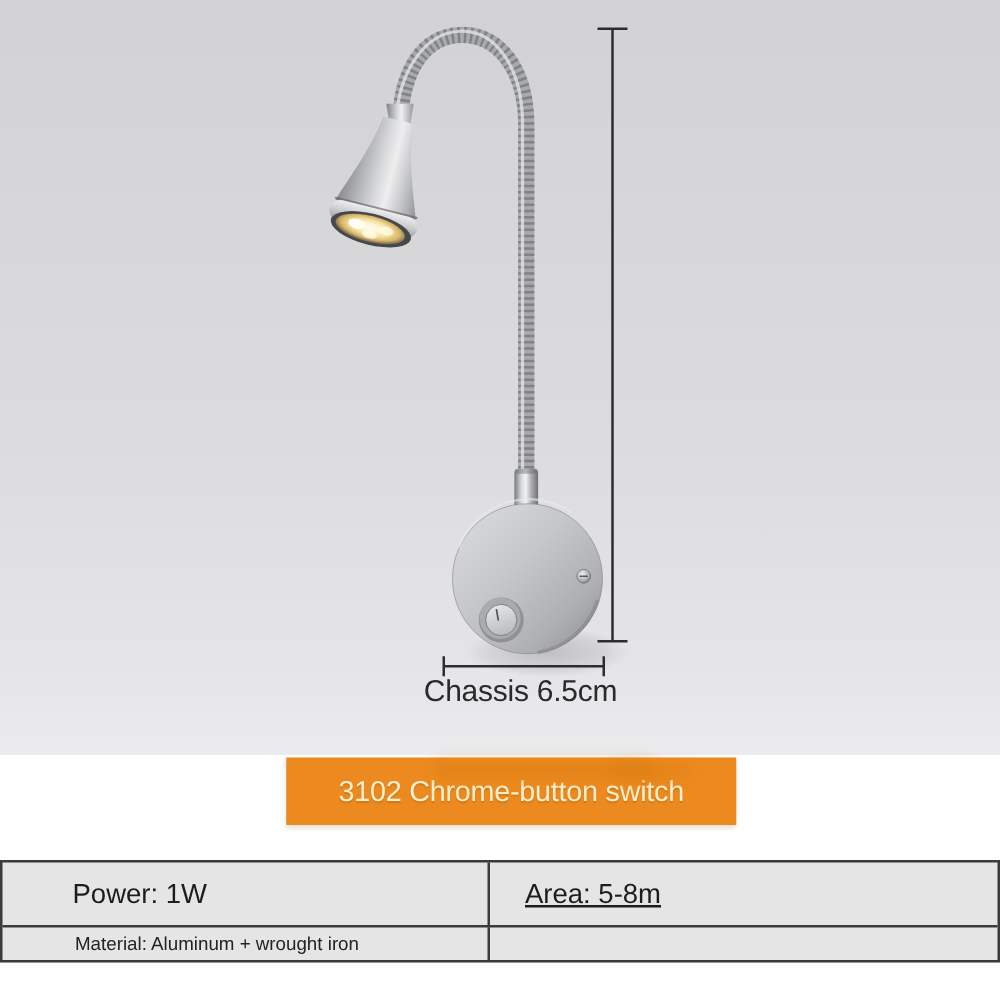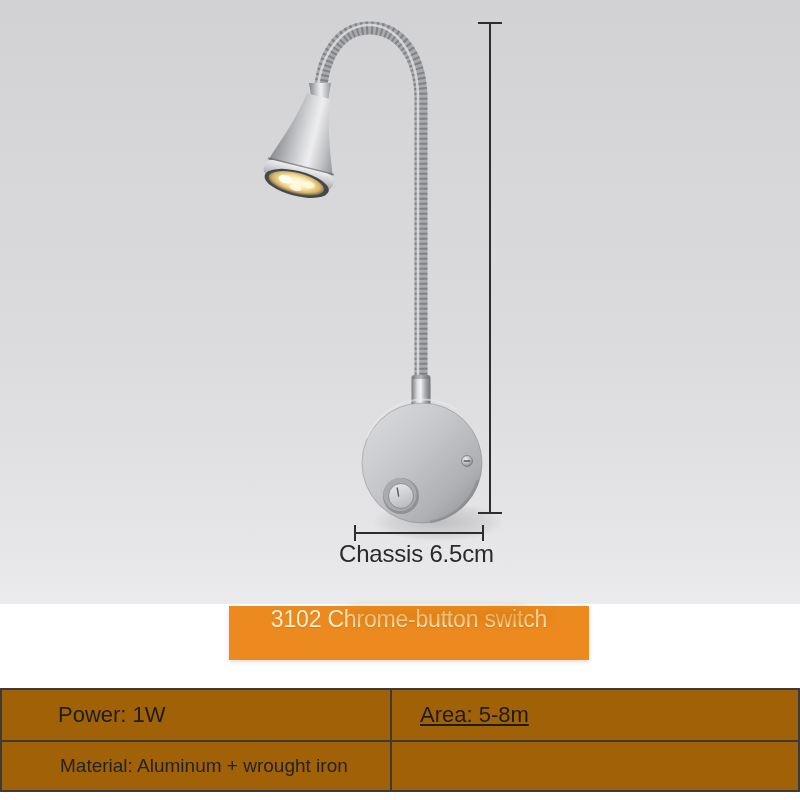--- a/index.html
+++ b/index.html
@@ -19,40 +19,40 @@
     left:497px;top:223px;width:180px;
     font-size:14px;line-height:1.38;letter-spacing:-0.2px;
   }
   .chassis-label{
     left:339px;top:540px;width:162px;text-align:left;
     font-size:24px;letter-spacing:-0.2px;
   }
   
   .banner{
     position:absolute;left:229px;top:606px;width:360px;height:54px;
-    background:#ed8a1f;display:flex;justify-content:center;
+    background:#ed8a1f;display:flex;align-items:center;justify-content:center;
     box-shadow:0 2px 4px rgba(90,70,40,0.18);
   }
   .banner-text{
     color:#f8f0d0;font-size:23px;letter-spacing:-0.2px;white-space:nowrap;
     text-shadow:0 1px 1px rgba(160,90,0,0.35);
   }
   .smudge{position:absolute;background:#d87d10;border-radius:8px;filter:blur(5px);}
   .smudge-a{left:118px;top:3px;width:178px;height:14px;opacity:.5;}
   .smudge-b{left:262px;top:5px;width:64px;height:12px;opacity:.4;}
   
   .spec-table{
-    position:absolute;left:0;top:688px;width:800px;height:104px;background:#a16207;
+    position:absolute;left:0;top:688px;width:800px;height:82px;background:#e5e5e5;
     border:2px solid #3b3b3c;
     display:grid;grid-template-columns:390px 1fr;grid-template-rows:52px 1fr;
   }
   .cell{display:flex;align-items:center;color:#1d1d1e;}
   .cell.c1{border-right:2px solid #3b3b3c;}
   .cell.r1{border-bottom:2px solid #3b3b3c;font-size:22px;}
-  .cell.r2{font-size:19px;color:#232324;}
+  .cell.r2{font-size:15px;color:#232324;}
   .cell.r1.c1{padding-left:56px;}
   .cell.r1.c2{padding-left:28px;text-decoration:underline;}
   .cell.r2.c1{padding-left:58px;}
   .cell.r2.c2{padding-left:66px;}
 </style>
 </head>
 <body>
 
 <div class="stage">
 

